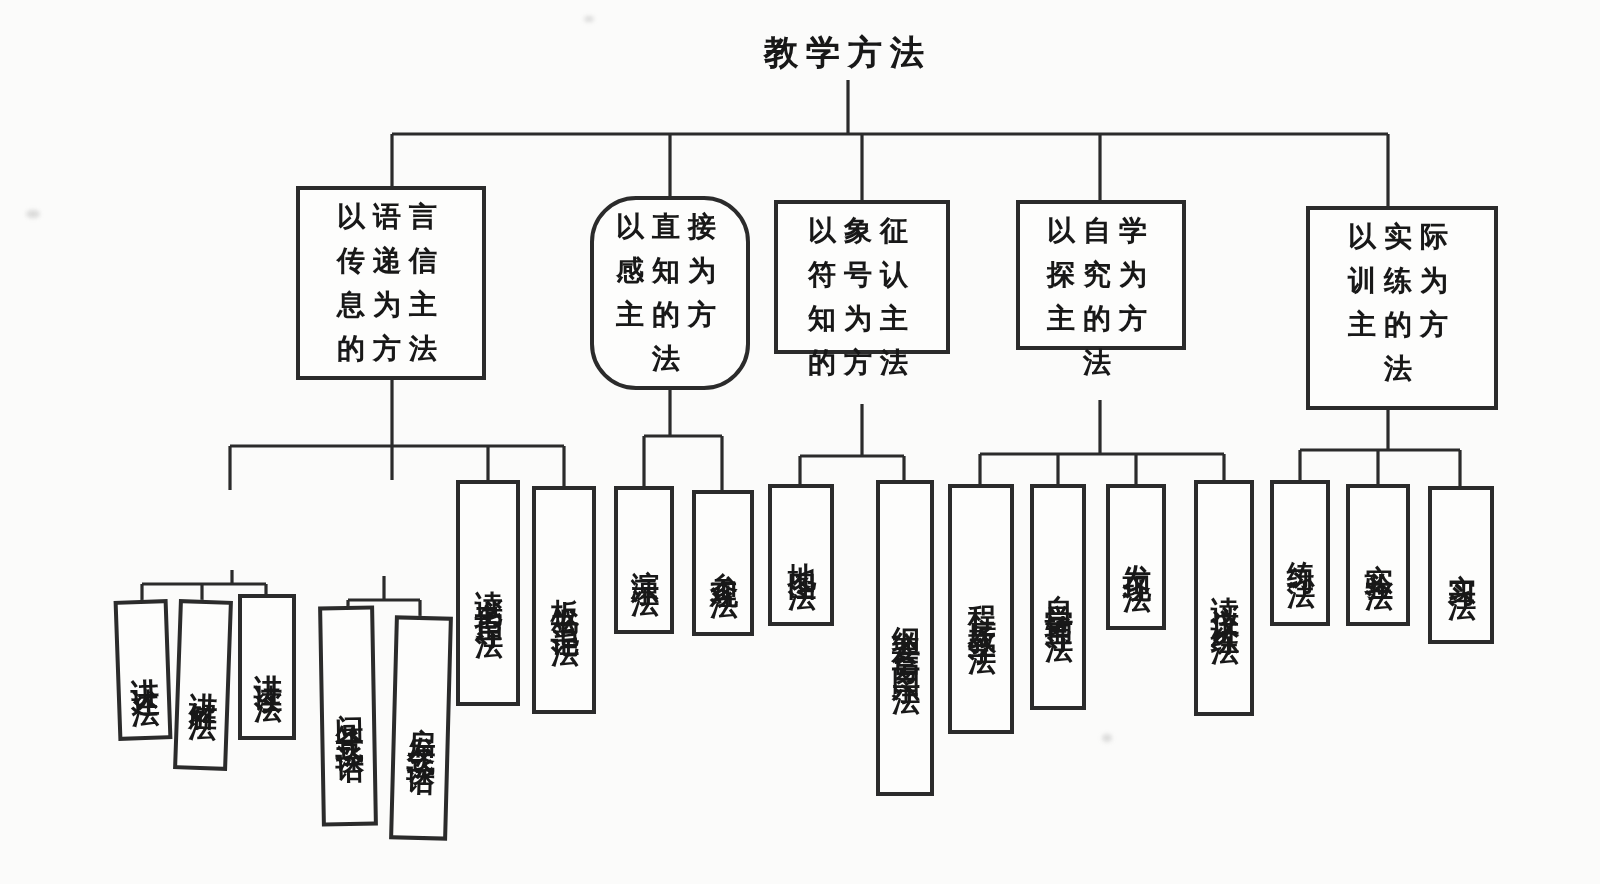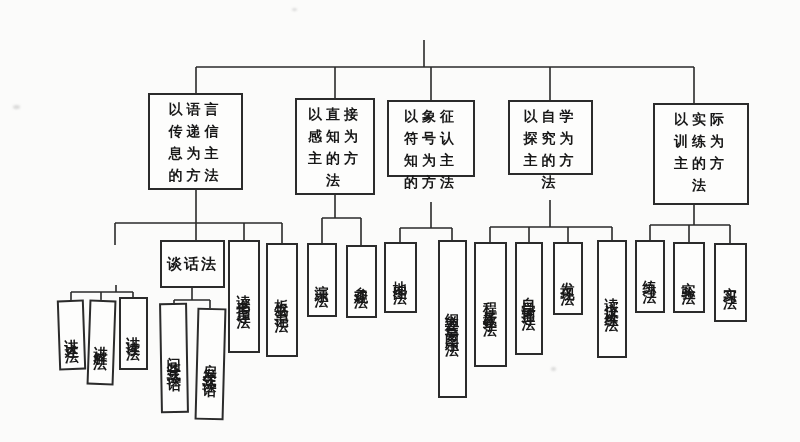--- a/index.html
+++ b/index.html
@@ -85,43 +85,43 @@
       M196 190 V223  M115 223 H282
       M115 223 V245  M196 223 V240  M244 223 V240  M282 223 V243
       M116 285 V292  M71 292 H133  M71 292 V300  M101 292 V300  M133 292 V297
       M192 288 V300  M174 300 H210  M174 300 V303  M210 300 V308
       M335 195 V218  M322 218 H361  M322 218 V243  M361 218 V245
       M431 202 V228  M400 228 H452  M400 228 V242  M452 228 V240
       M550 200 V227  M490 227 H612  M490 227 V242  M529 227 V242  M568 227 V242  M612 227 V240
       M694 205 V225  M650 225 H730  M650 225 V240  M689 225 V242  M730 225 V243"></path>
   </svg>
 
+  <div class="title">教学方法</div>
 
   <div class="box branch" style="left:148px;top:93px;width:95px;height:97px;">以语言
 传递信
 息为主
 的方法</div>
-  <div class="box branch" style="left:295px;top:98px;width:80px;height:97px;">以直接
+  <div class="box branch" style="left:295px;top:98px;width:80px;height:97px;border-radius:23px;">以直接
 感知为
 主的方
 法</div>
   <div class="box branch" style="left:387px;top:100px;width:88px;height:77px;">以象征
 符号认
 知为主
 的方法</div>
   <div class="box branch" style="left:508px;top:100px;width:85px;height:75px;">以自学
 探究为
 主的方
 法</div>
   <div class="box branch" style="left:653px;top:103px;width:96px;height:102px;">以实际
 训练为
 主的方
 法</div>
 
-  <div class="box h-node" style="left:160px;top:240px;width:65px;height:48px;">谈话法</div>
   <div class="box v-node" style="left:228px;top:240px;width:32px;height:113px;">读书指导法</div>
   <div class="box v-node" style="left:266px;top:243px;width:32px;height:114px;">板书笔记法</div>
 
   <div class="box v-node" style="left:58px;top:300px;width:27px;height:70px;transform:rotate(-2deg);">讲述法</div>
   <div class="box v-node" style="left:88px;top:300px;width:27px;height:85px;transform:rotate(2deg);">讲解法</div>
   <div class="box v-node" style="left:119px;top:297px;width:29px;height:73px;">讲读法</div>
 
   <div class="box v-node" style="left:160px;top:303px;width:28px;height:110px;transform:rotate(-1deg);">问答式谈话</div>
   <div class="box v-node" style="left:196px;top:308px;width:29px;height:112px;transform:rotate(1.5deg);">启发式谈话</div>
 

